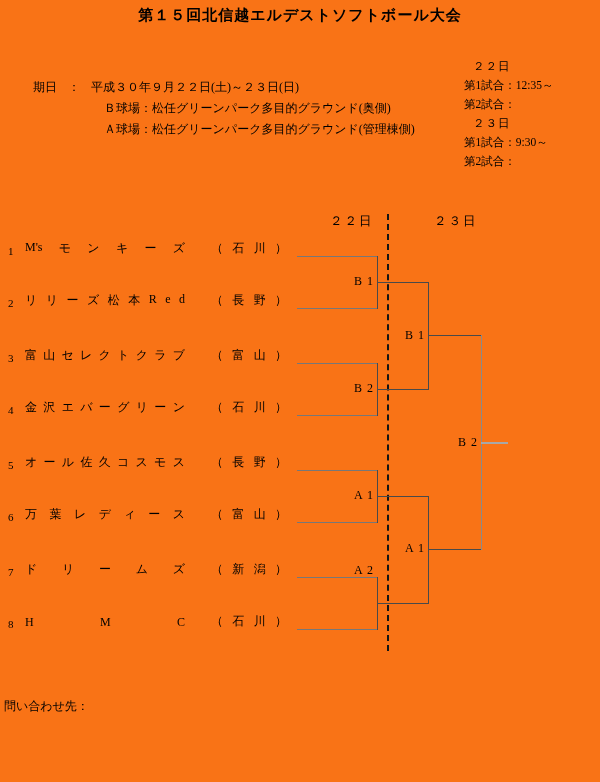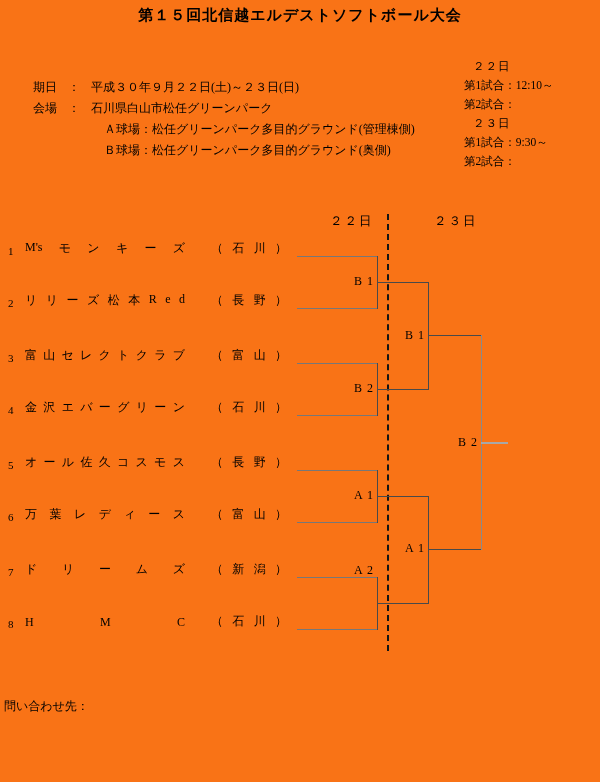--- a/index.html
+++ b/index.html
@@ -29,28 +29,27 @@
 </style>
 </head>
 <body>
 
 <div class="page">
 
   <div class="title">第１５回北信越エルデストソフトボール大会</div>
 
   <div class="info">
     <div><span>期日</span><span class="sep">：</span><span>平成３０年９月２２日(土)～２３日(日)</span></div>
-    <div><span>会場</span><span class="sep">：</span><span>石川県白山市松任グリーンパーク</span></div>
+    <div class="sub">Ｂ球場：松任グリーンパーク多目的グラウンド(奥側)</div>
     <div class="sub">Ａ球場：松任グリーンパーク多目的グラウンド(管理棟側)</div>
-    <div class="sub">Ｂ球場：松任グリーンパーク多目的グラウンド(奥側)</div>
   </div>
 
   <div class="schedule">
     <div class="day">２２日</div>
-    <div>第1試合：12:10～</div>
+    <div>第1試合：12:35～</div>
     <div>第2試合：</div>
     <div class="day">２３日</div>
     <div>第1試合：9:30～</div>
     <div>第2試合：</div>
   </div>
 
   <div class="bday" style="left:330px;top:213px;">２２日</div>
   <div class="bday" style="left:434px;top:213px;">２３日</div>
   <div class="divider"></div>
 

